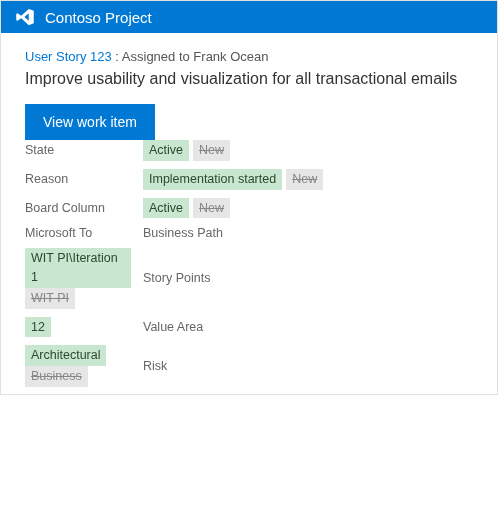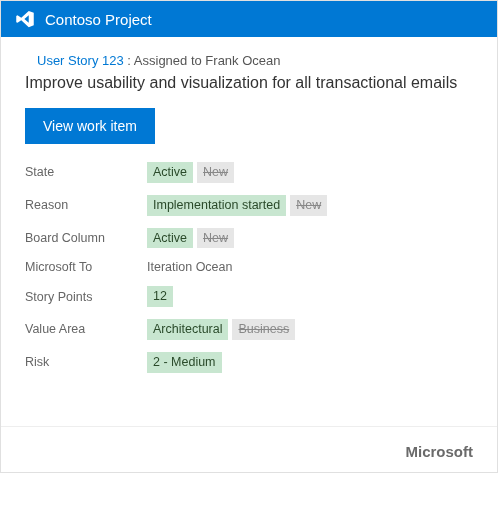--- a/index.html
+++ b/index.html
@@ -4,21 +4,21 @@
 <style>
   html, body {
     margin: 0;
     padding: 0;
     font-family: "Segoe UI", Arial, sans-serif;
     background: #ffffff;
     color: #333;
   }
   .card {
     width: 498px;
-    height: 473px;
+    height: 395px;
     border: 1px solid #e0e0e0;
     box-sizing: border-box;
     display: flex;
     flex-direction: column;
   }
   .header {
     background: #0078d4;
     color: #ffffff;
     display: flex;
     align-items: center;
@@ -35,21 +35,20 @@
   }
   .body {
     padding: 16px 24px 8px 24px;
     flex: 1 1 auto;
     font-size: 13px;
   }
   .crumb {
     font-size: 13px;
     color: #555;
     margin-bottom: 6px;
-    margin-left: 12px;
   }
   .crumb a {
     color: #0078d4;
     text-decoration: none;
   }
   .title {
     font-size: 16px;
     color: #333;
     margin: 0 0 16px 0;
     font-weight: 400;
@@ -79,31 +78,29 @@
     color: #0078d4;
     text-decoration: none;
   }
   .cta {
     display: inline-block;
     background: #0078d4;
     color: #ffffff;
     font-size: 14px;
     padding: 10px 18px;
     text-decoration: none;
-    margin-bottom: 18px;
   }
   .fields {
     display: grid;
     grid-template-columns: 110px 1fr;
     row-gap: 8px;
     column-gap: 8px;
     font-size: 12.5px;
     color: #555;
     align-items: center;
-    gap: 12px;
   }
   .label {
     color: #666;
   }
   .val .chip {
     display: inline-block;
     padding: 1px 6px;
     font-size: 12.5px;
     line-height: 1.5;
     margin-right: 4px;
@@ -158,21 +155,22 @@
     <a href="#" class="cta">View work item</a>
 
     <div class="fields">
         <div class="label">State</div>
         <div class="val"><span class="chip current">Active</span><span class="chip prev">New</span></div>
         <div class="label">Reason</div>
         <div class="val"><span class="chip current">Implementation started</span><span class="chip prev">New</span></div>
         <div class="label">Board Column</div>
         <div class="val"><span class="chip current">Active</span><span class="chip prev">New</span></div>
         <div class="label">Microsoft To</div>
-        <div class="label">Iteration Ocean</div>
+        <div class="label">Business Path</div>
+        <div class="val"><span class="chip current">WIT PI\Iteration 1</span><span class="chip prev">WIT PI</span></div>
         <div class="label">Story Points</div>
         <div class="val"><span class="chip current">12</span></div>
         <div class="label">Value Area</div>
         <div class="val"><span class="chip current">Architectural</span><span class="chip prev">Business</span></div>
         <div class="label">Risk</div>
         <div class="val"><span class="chip current">2 - Medium</span></div>
       </div>
 
   </div>
 

